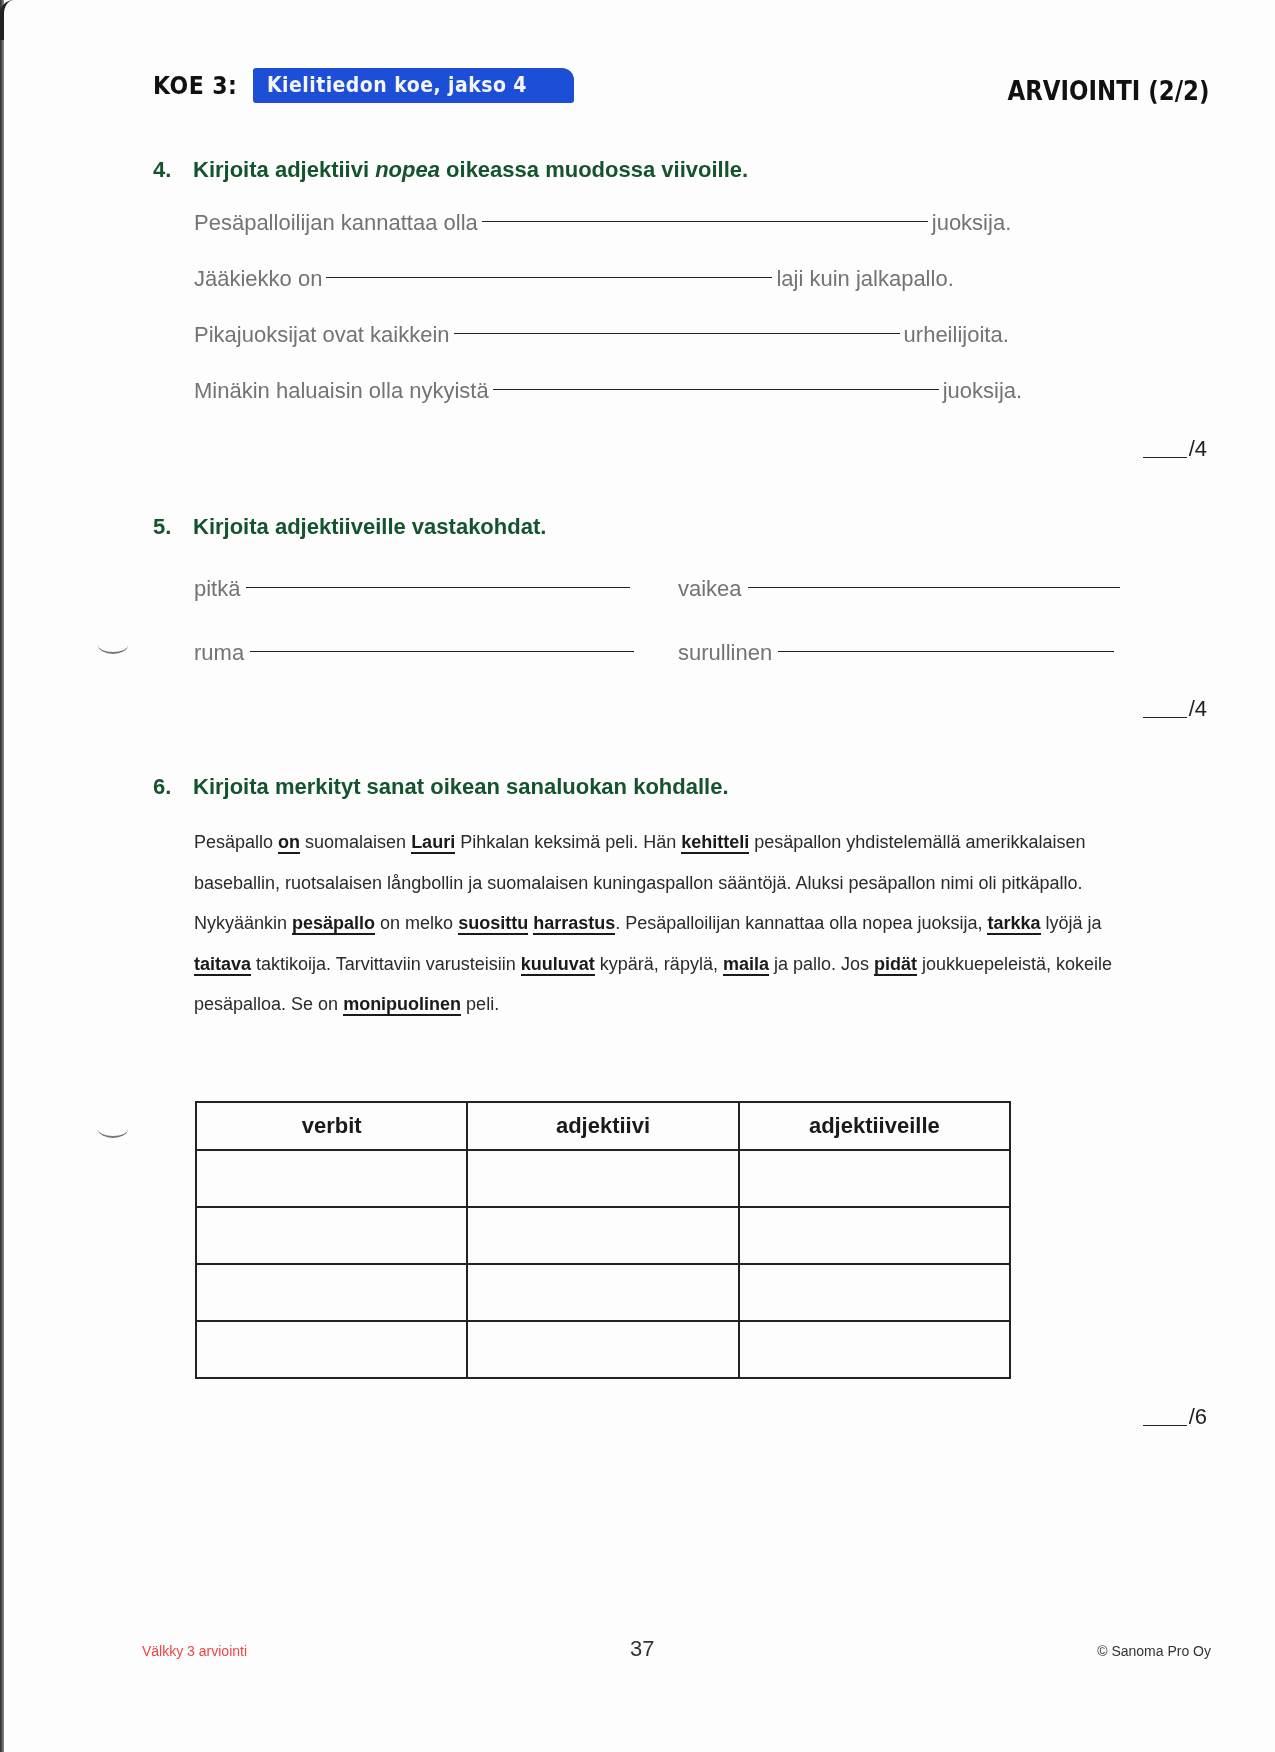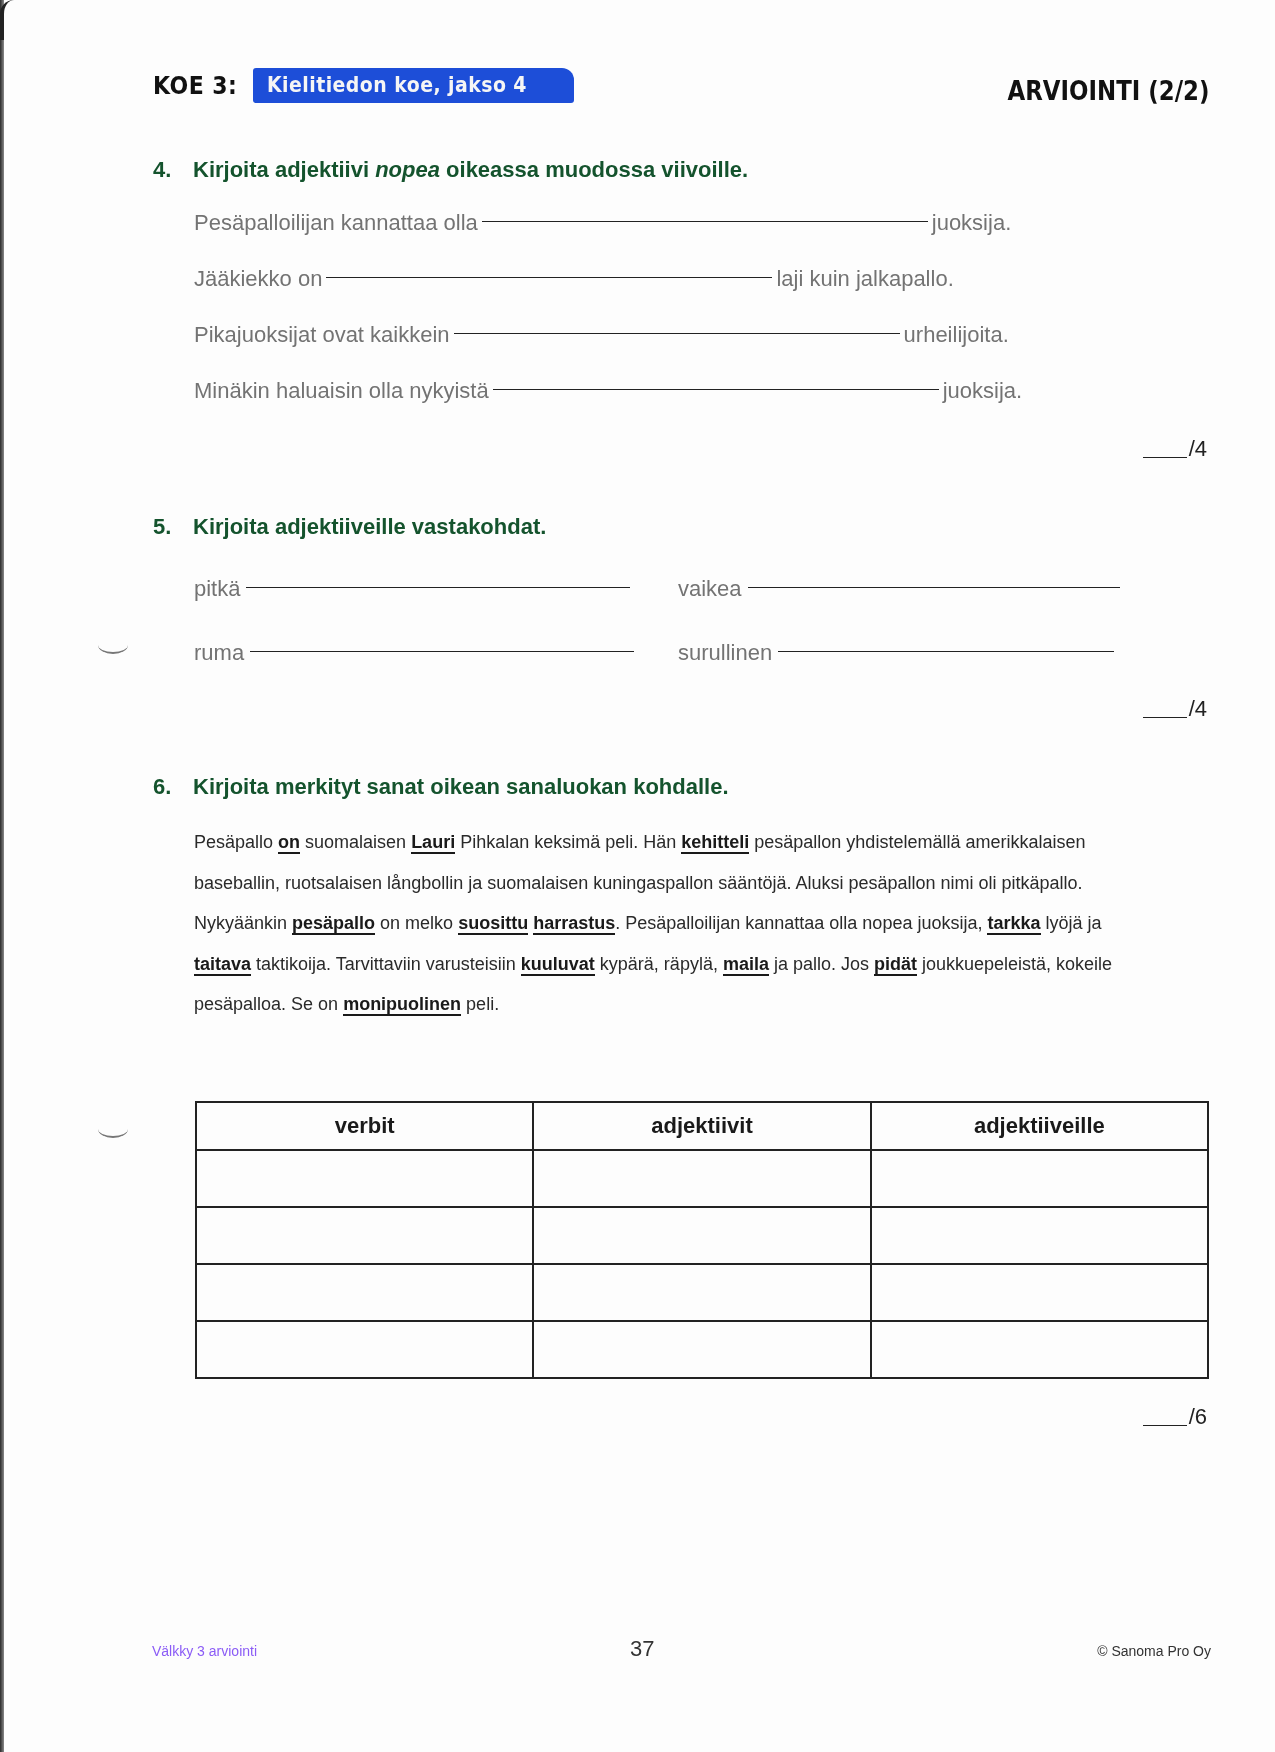--- a/index.html
+++ b/index.html
@@ -59,32 +59,32 @@
       position: absolute; right: 68px; font-size: 22px; color: #222;
       display: flex; align-items: flex-end;
     }
     .score .blank { width: 44px; margin: 0 2px 4px 0; }
     .para {
       position: absolute; left: 194px; top: 822px; width: 950px;
       font-size: 18px; line-height: 40.5px; color: #2a2a2a;
     }
     .para u { text-decoration: none; border-bottom: 2px solid #1a1a1a; font-weight: bold; color: #1a1a1a; }
     table.words {
-      position: absolute; left: 195px; top: 1101px; width: 1014px;
+      position: absolute; left: 195px; top: 1101px; width: 816px;
       border-collapse: collapse;
     }
     table.words th, table.words td {
       border: 2px solid #222; width: 33.3%;
     }
     table.words th {
       height: 44px; font-size: 22px; font-weight: bold; color: #1a1a1a;
     }
     table.words td { height: 53px; }
     .footer-left {
-      position: absolute; left: 152px; top: 1643px; font-size: 14px; color: #8b5cf6;
+      position: absolute; left: 142px; top: 1643px; font-size: 14px; color: #ef4444;
     }
     .footer-center {
       position: absolute; left: 630px; top: 1636px; font-size: 22px; color: #333;
     }
     .footer-right {
       position: absolute; right: 64px; top: 1643px; font-size: 14px; color: #333;
     }
     .punch-mark {
       position: absolute; width: 30px; height: 16px;
       border-bottom: 2px solid #777; border-radius: 0 0 50% 50%;
@@ -164,21 +164,21 @@
 <div class="q-title" style="top:774px;">
   <span class="num">6.</span><span>Kirjoita merkityt sanat oikean sanaluokan kohdalle.</span>
 </div>
 
 <div class="para" id="q6-para">Pesäpallo <u>on</u> suomalaisen <u>Lauri</u> Pihkalan keksimä peli. Hän <u>kehitteli</u> pesäpallon yhdistelemällä amerikkalaisen baseballin, ruotsalaisen långbollin ja suomalaisen kuningaspallon sääntöjä. Aluksi pesäpallon nimi oli pitkäpallo. Nykyäänkin <u>pesäpallo</u> on melko <u>suosittu</u> <u>harrastus</u>. Pesäpalloilijan kannattaa olla nopea juoksija, <u>tarkka</u> lyöjä ja <u>taitava</u> taktikoija. Tarvittaviin varusteisiin <u>kuuluvat</u> kypärä, räpylä, <u>maila</u> ja pallo. Jos <u>pidät</u> joukkuepeleistä, kokeile pesäpalloa. Se on <u>monipuolinen</u> peli.</div>
 
 <table class="words">
   <thead>
     <tr>
       <th>verbit</th>
-      <th>adjektiivit</th>
+      <th>adjektiivi</th>
       <th>adjektiiveille</th>
     </tr>
   </thead>
   <tbody id="table-body">
       <tr>
         <td></td>
         <td></td>
         <td></td>
       </tr>
       <tr>

